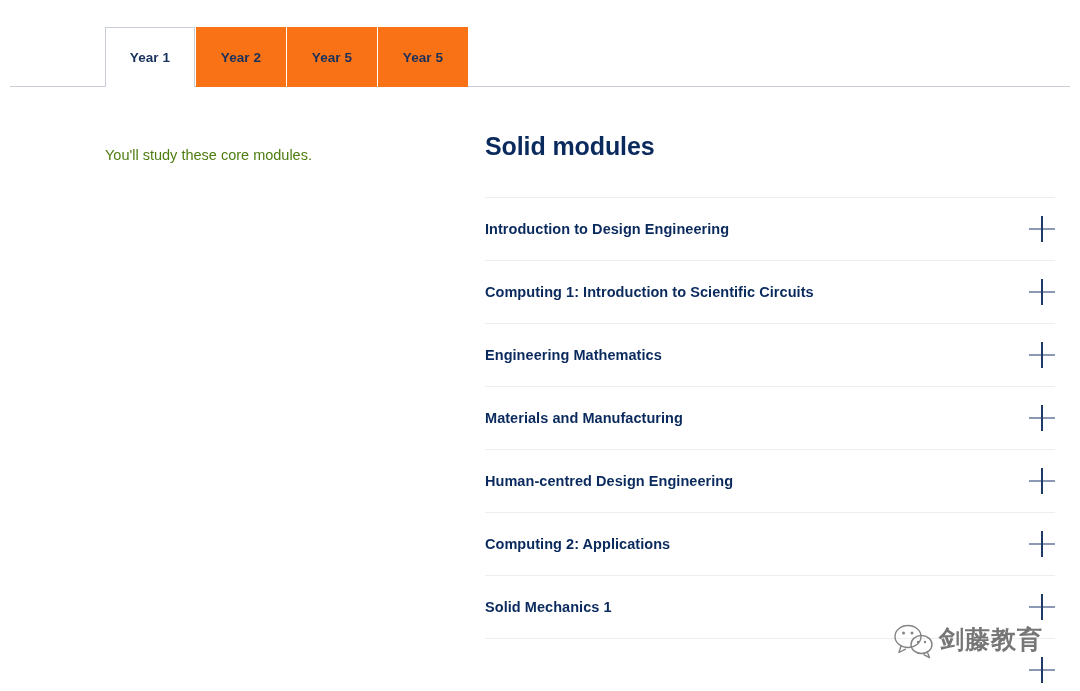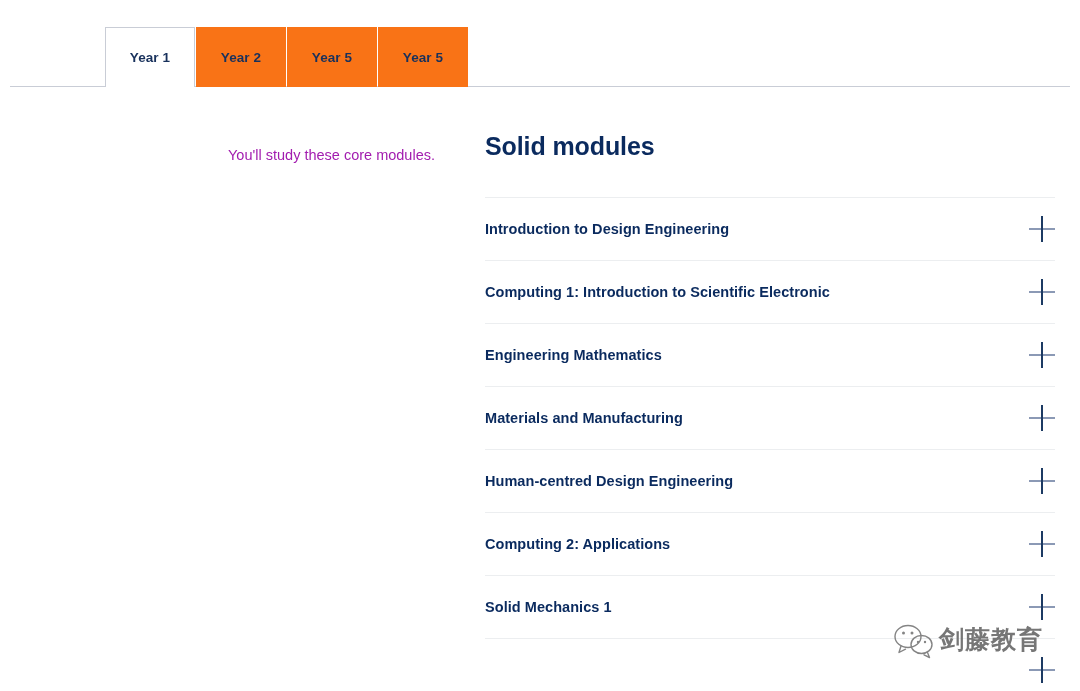--- a/index.html
+++ b/index.html
@@ -83,23 +83,22 @@
   }
   .left-col {
     position: absolute;
     left: 105px;
     top: 57px;
     width: 330px;
   }
   .intro-text {
     font-size: 14.5px;
     line-height: 1.45;
-    color: #a21caf;
+    color: #4d7c0f;
     margin: 0;
-    text-align: right;
   }
 
   .right-col {
     position: absolute;
     left: 485px;
     top: 44px;
     width: 570px;
   }
   .section-title {
     font-size: 25px;
@@ -222,21 +221,21 @@
             <div class="acc-header">
               <span class="acc-title">Introduction to Design Engineering</span>
               <span class="plus-icon">
                 <span class="h"></span>
                 <span class="v"></span>
               </span>
             </div>
           </div>
           <div class="acc-item">
             <div class="acc-header">
-              <span class="acc-title">Computing 1: Introduction to Scientific Electronic</span>
+              <span class="acc-title">Computing 1: Introduction to Scientific Circuits</span>
               <span class="plus-icon">
                 <span class="h"></span>
                 <span class="v"></span>
               </span>
             </div>
           </div>
           <div class="acc-item">
             <div class="acc-header">
               <span class="acc-title">Engineering Mathematics</span>
               <span class="plus-icon">

